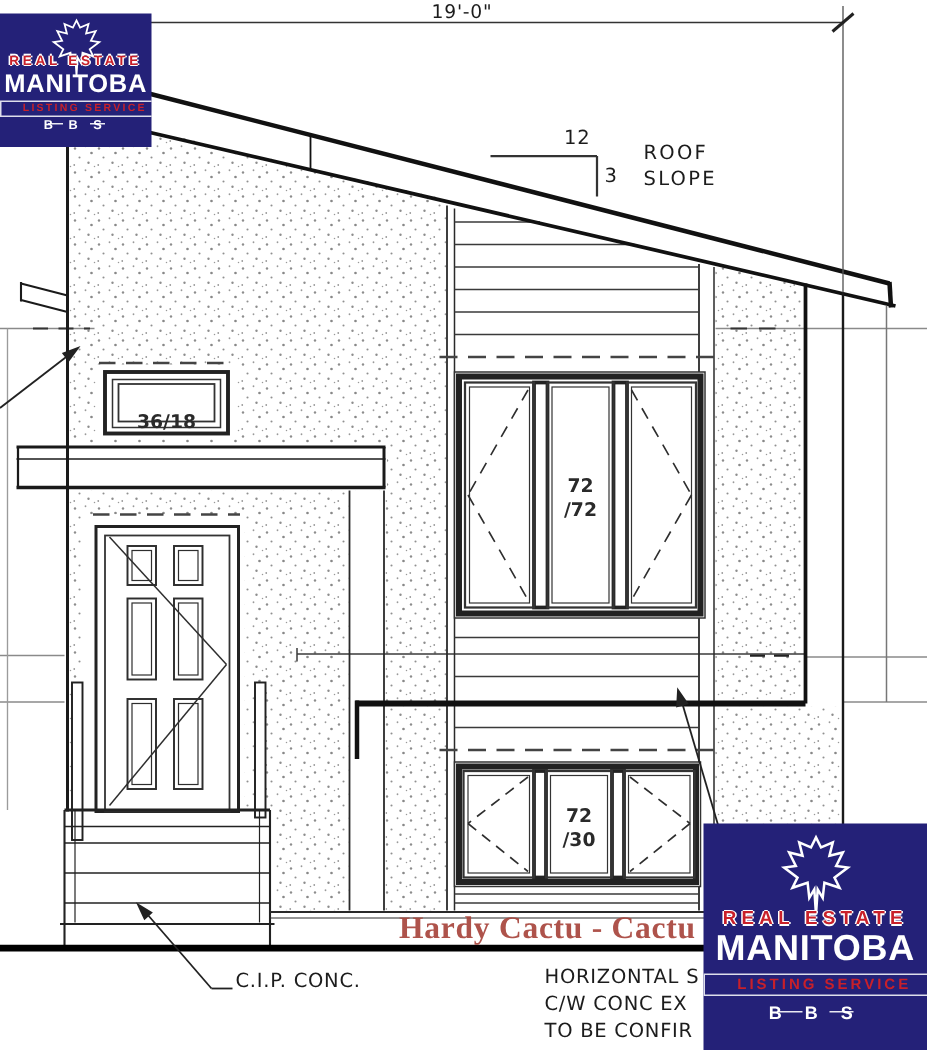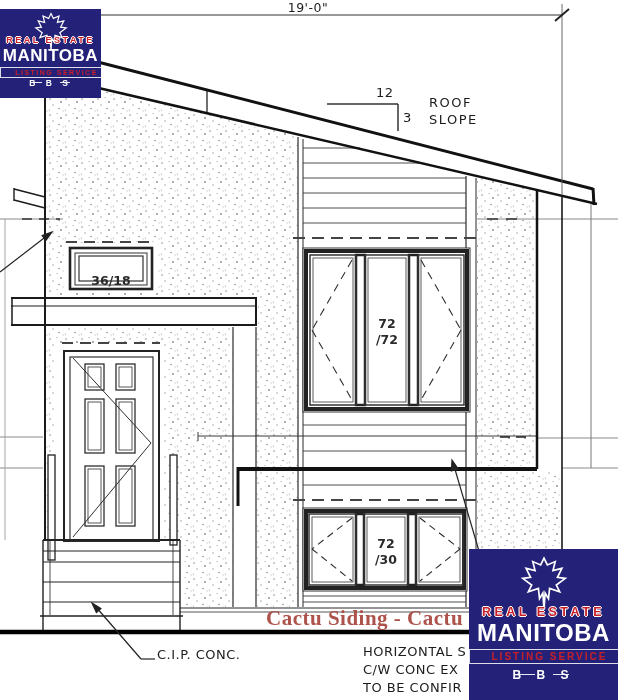--- a/index.html
+++ b/index.html
@@ -244,21 +244,21 @@
   <div class="winlbl" style="left:365px;top:316px;width:44px;">
     <div>72</div>
     <div>/72</div>
   </div>
 
   <div class="winlbl" style="left:364px;top:536px;width:44px;">
     <div>72</div>
     <div>/30</div>
   </div>
 
-  <div class="rednote">Cactu Siding - Cactu</div>
+  <div class="rednote">Hardy Cactu - Cactu</div>
 
   <div class="lbl hand" style="left:157px;top:648px;">C.I.P. CONC.</div>
   <div class="lbl hand" style="left:157px;top:667px;margin-top:48px;">STEPS</div>
 
   <div class="lbl hand" style="left:363px;top:645px;">HORIZONTAL S</div>
   <div class="lbl hand" style="left:363px;top:663px;">C/W CONC EX</div>
   <div class="lbl hand" style="left:363px;top:681px;">TO BE CONFIR</div>
 
   <div class="wm wm-sm">
     <svg class="leaf" viewBox="0 0 100 100" width="46" height="40">

